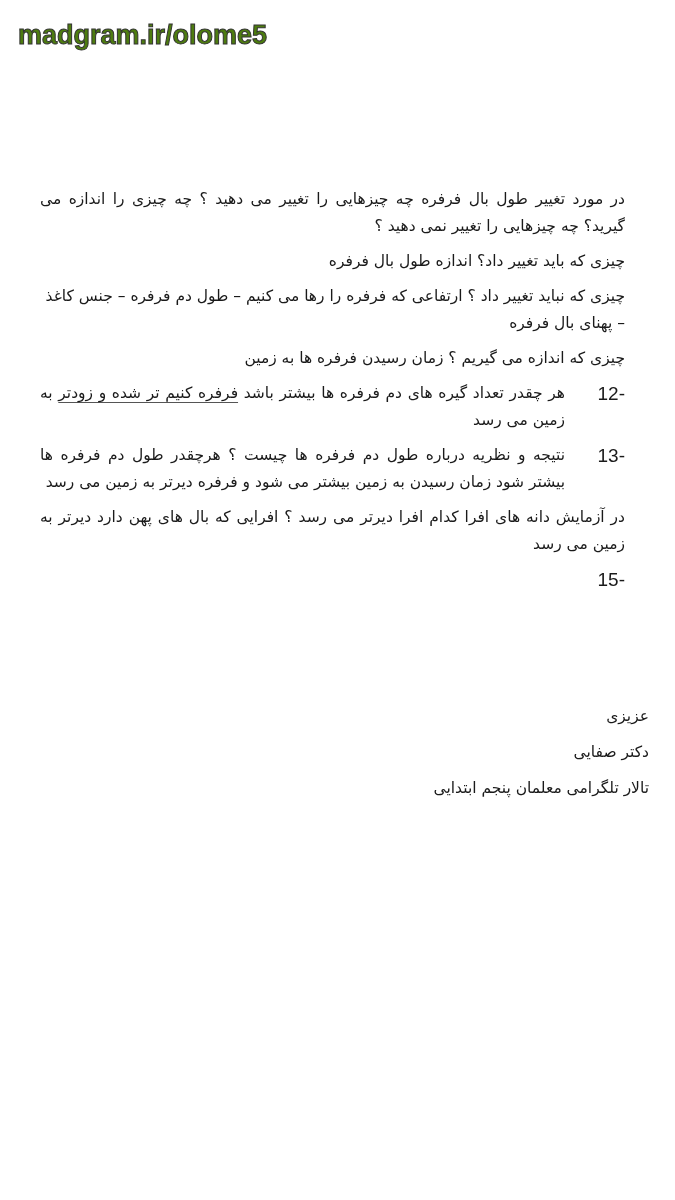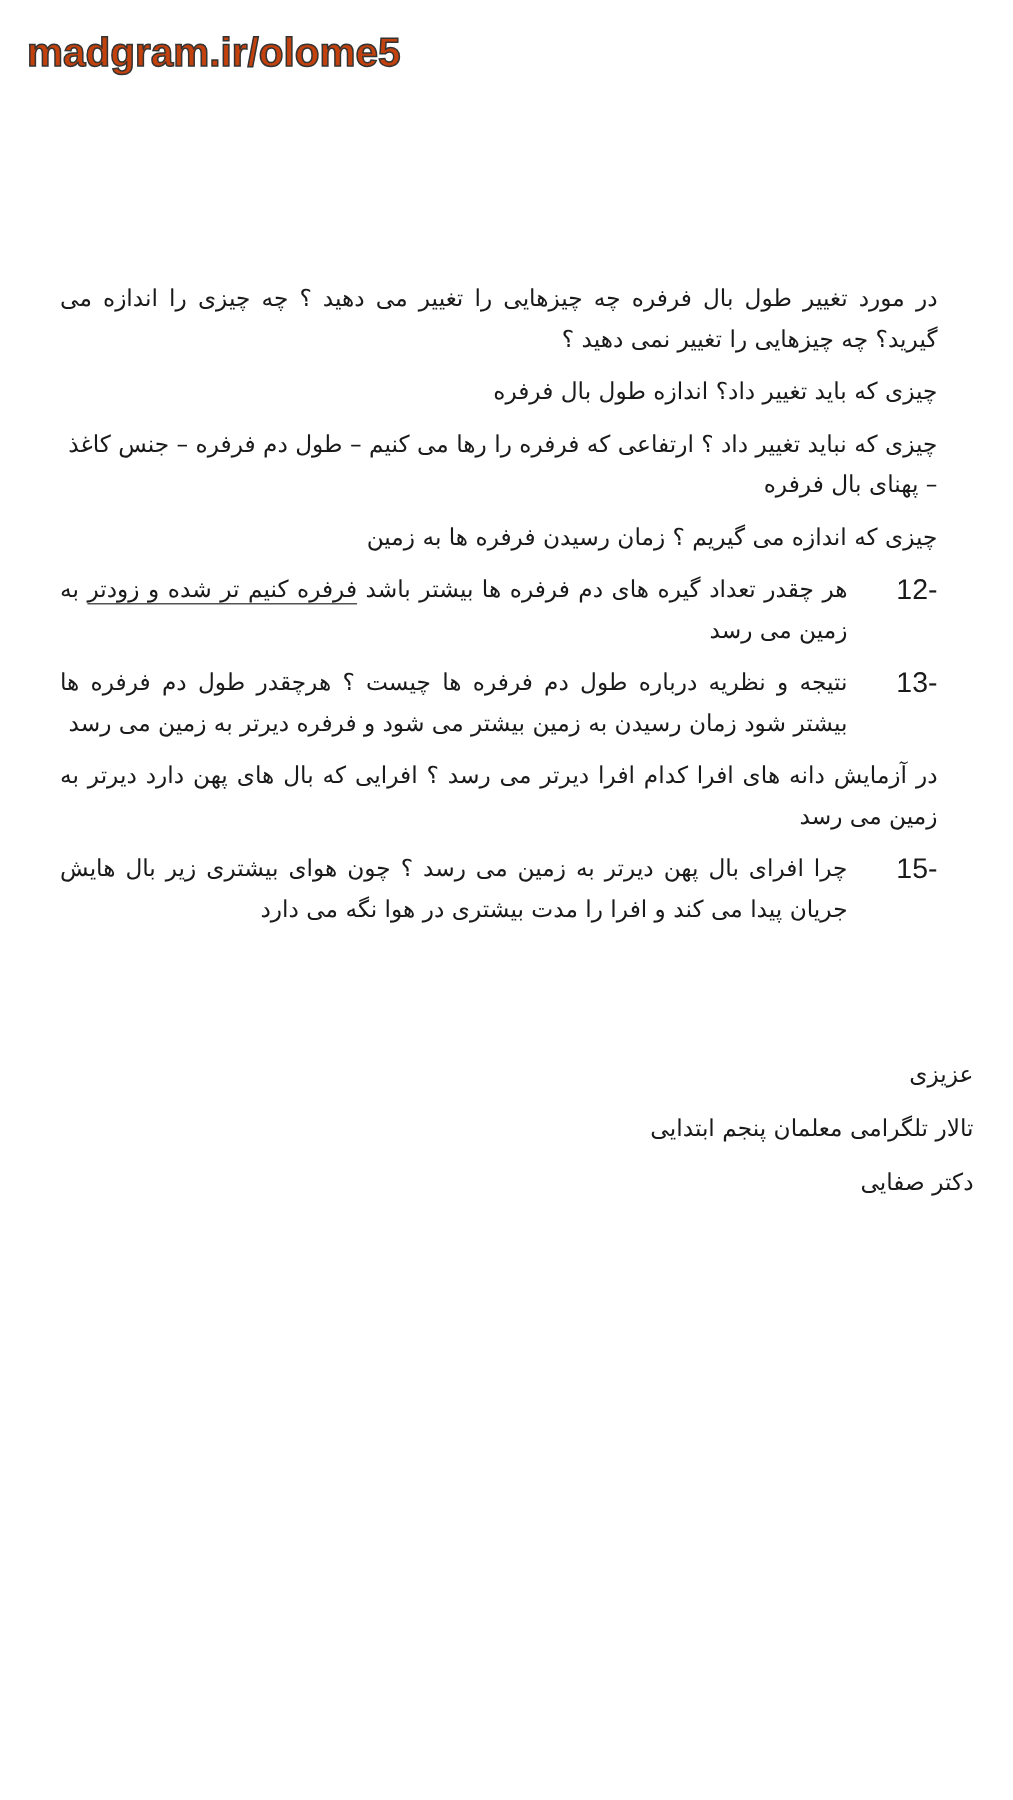--- a/index.html
+++ b/index.html
@@ -15,21 +15,21 @@
     font-family: "DejaVu Sans", sans-serif;
     color: #1a1a1a;
   }
   .watermark {
     position: absolute;
     left: 18px;
     top: 20px;
     font-family: "Liberation Sans", sans-serif;
     font-weight: bold;
     font-size: 27px;
-    color: #c2410c;
+    color: #4d7c0f;
     -webkit-text-stroke: 1px #333;
     letter-spacing: 0px;
   }
   .doc {
     position: absolute;
     left: 40px;
     top: 186px;
     width: 585px;
     direction: rtl;
     text-align: right;
@@ -98,22 +98,21 @@
     <span class="num">13-</span>
     <span class="txt">نتیجه و نظریه درباره طول دم فرفره ها چیست ؟ هرچقدر طول دم فرفره ها بیشتر شود زمان رسیدن به زمین بیشتر می شود و فرفره دیرتر به زمین می رسد</span>
   </div>
 
   <div class="item">
     <span class="txt">در آزمایش دانه های افرا کدام افرا دیرتر می رسد ؟ افرایی که بال های پهن دارد دیرتر به زمین می رسد</span>
   </div>
 
   <div class="item">
     <span class="num">15-</span>
-    <span class="txt">چرا افرای بال پهن دیرتر به زمین می رسد ؟ چون هوای بیشتری زیر بال هایش جریان پیدا می کند و افرا را مدت بیشتری در هوا نگه می دارد</span>
   </div>
 
 </div>
 
 <div class="sign">
   <div>عزیزی</div>
+  <div>دکتر صفایی</div>
   <div>تالار تلگرامی معلمان پنجم ابتدایی</div>
-  <div>دکتر صفایی</div>
 </div>
 
 </body></html>

